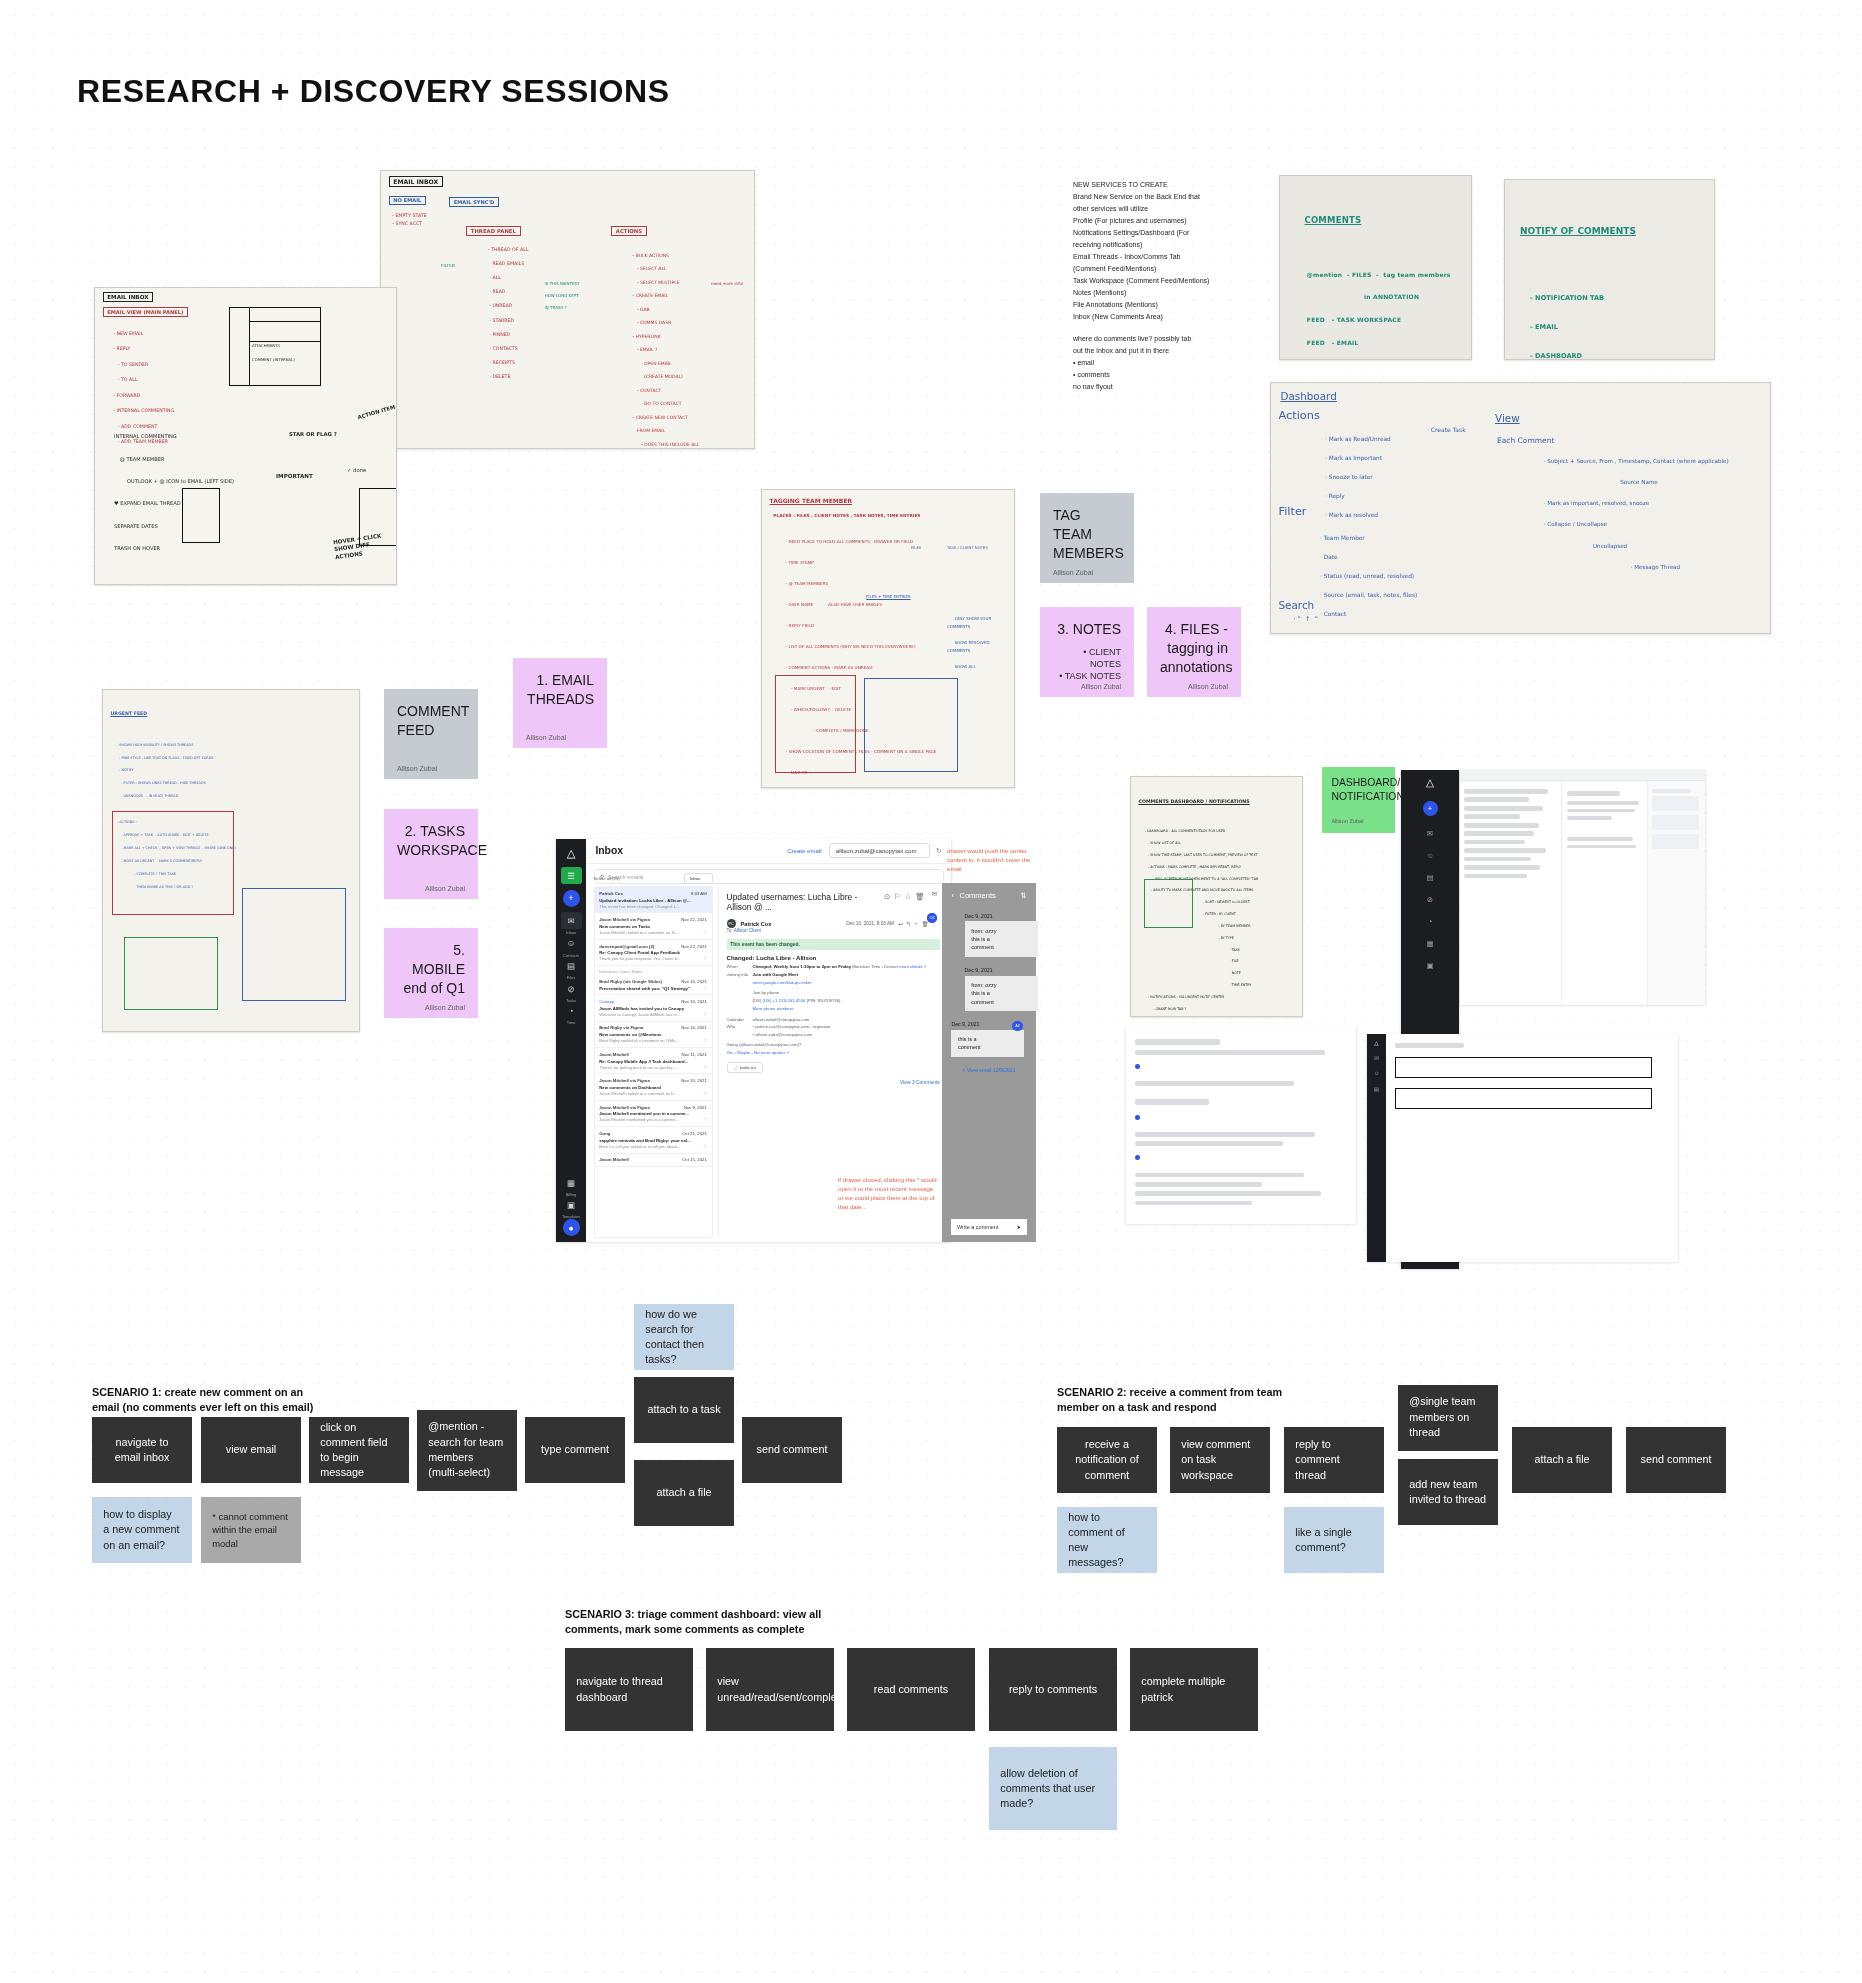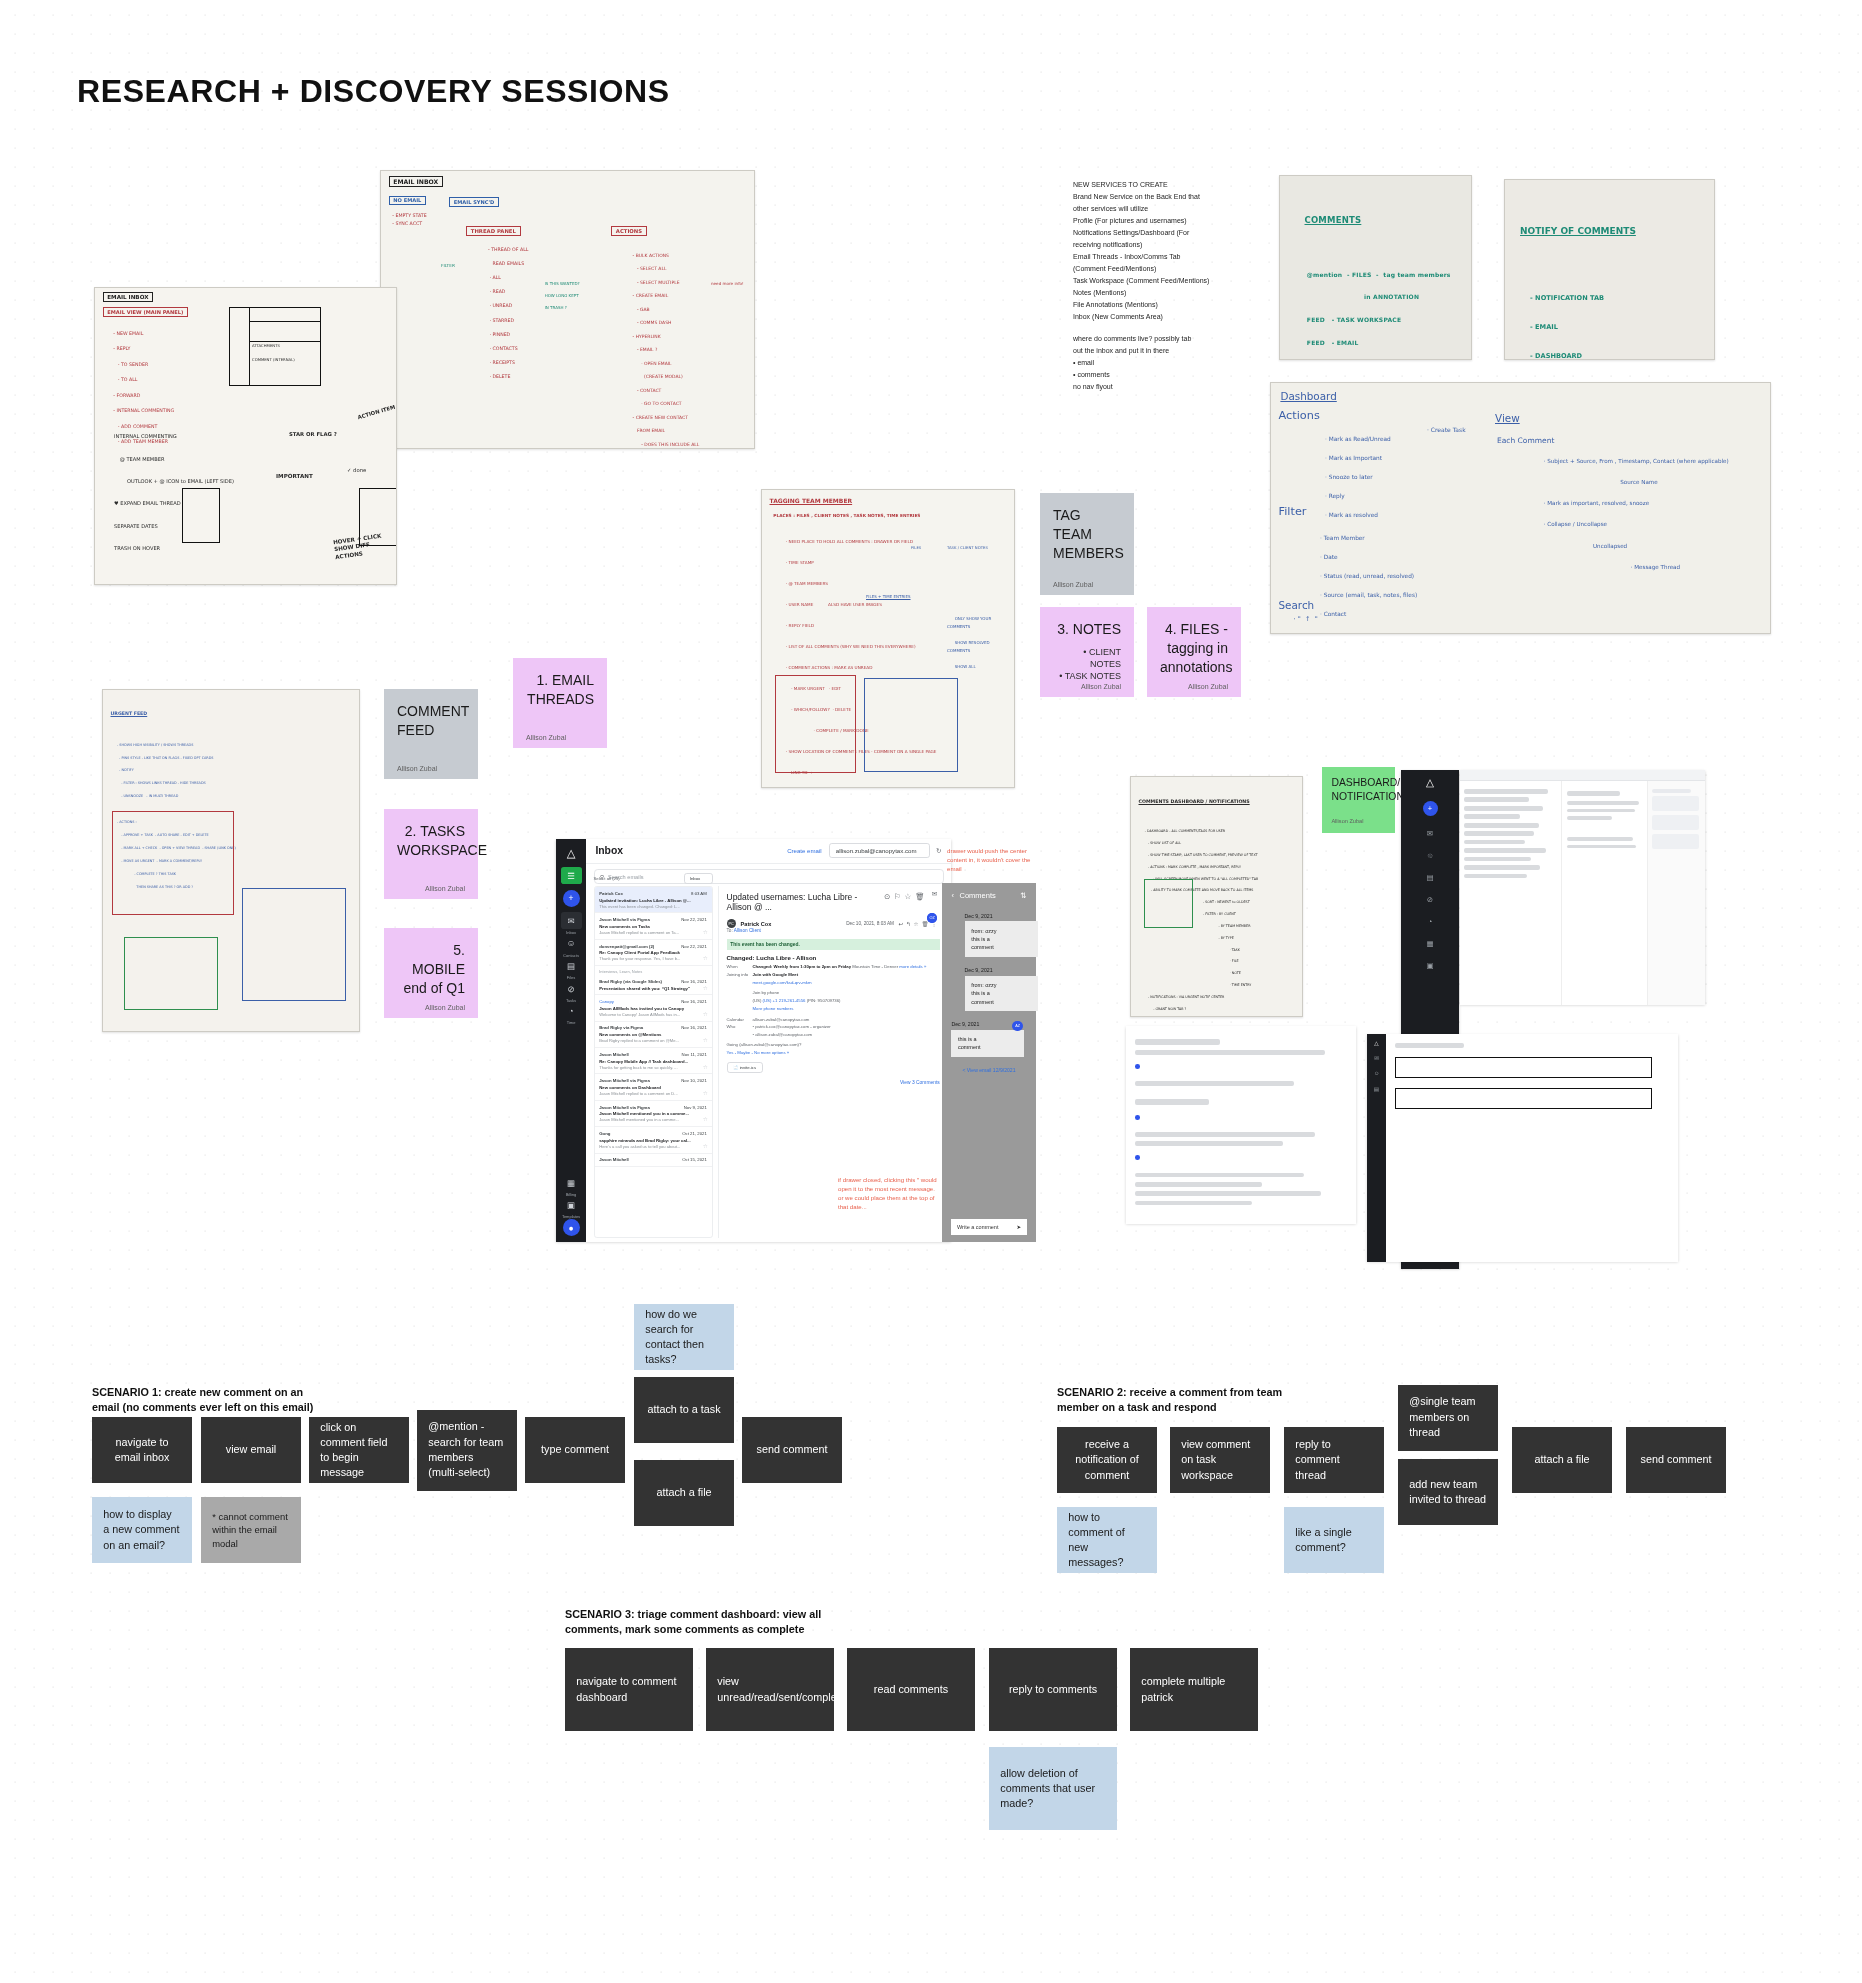--- a/index.html
+++ b/index.html
@@ -409,21 +409,21 @@
 </div>
 <div class="sticky purple" style="left:384px; top:809px; width:94px; height:90px;">
   <div class="s-text">2. TASKS WORKSPACE</div>
   <div class="s-author">Allison Zubal</div>
 </div>
 <div class="sticky purple" style="left:384px; top:928px; width:94px; height:90px;">
   <div class="s-text">5. MOBILE end of Q1</div>
   <div class="s-author">Allison Zubal</div>
 </div>
 
-<div class="sticky grey" style="left:1040px; top:493px; width:94px; height:102px;">
+<div class="sticky grey" style="left:1040px; top:493px; width:94px; height:90px;">
   <div class="s-text">TAG TEAM MEMBERS</div>
   <div class="s-author">Allison Zubal</div>
 </div>
 <div class="sticky purple" style="left:1040px; top:607px; width:94px; height:90px;">
   <div class="s-text">3. NOTES</div>
   <div class="s-sub">
     • <span>CLIENT NOTES</span><br>
     • <span>TASK NOTES</span>
   </div>
   <div class="s-author">Allison Zubal</div>
@@ -767,19 +767,19 @@
 <div class="card dark" style="left:1398px; top:1385px; width:100px; height:66px; align-items:flex-start;">
     <span>@single team members on thread</span>
   </div>
 <div class="card dark" style="left:1398px; top:1459px; width:100px; height:66px;">add new team invited to thread</div>
 <div class="card dark center" style="left:1512px; top:1427px; width:100px; height:66px;">attach a file</div>
 <div class="card dark center" style="left:1626px; top:1427px; width:100px; height:66px;">send comment</div>
 <div class="card blue" style="left:1057px; top:1507px; width:100px; height:66px;">how to comment of new messages?</div>
 <div class="card blue" style="left:1284px; top:1507px; width:100px; height:66px;">like a single comment?</div>
 
 <div class="scn-title" style="left:565px; top:1607px; width:292px;">SCENARIO 3: triage comment dashboard: view all comments, mark some comments as complete</div>
-<div class="card dark" style="left:565px; top:1648px; width:128px; height:83px;">navigate to comment dashboard</div>
+<div class="card dark" style="left:565px; top:1648px; width:128px; height:83px;">navigate to thread dashboard</div>
 <div class="card dark" style="left:706px; top:1648px; width:128px; height:83px;">view unread/read/sent/completed</div>
 <div class="card dark center" style="left:847px; top:1648px; width:128px; height:83px;">read comments</div>
 <div class="card dark center" style="left:989px; top:1648px; width:128px; height:83px;">reply to comments</div>
 <div class="card dark" style="left:1130px; top:1648px; width:128px; height:83px;">complete multiple patrick</div>
 <div class="card blue" style="left:989px; top:1747px; width:128px; height:83px;">allow deletion of comments that user made?</div>
 
 
 </body></html>

